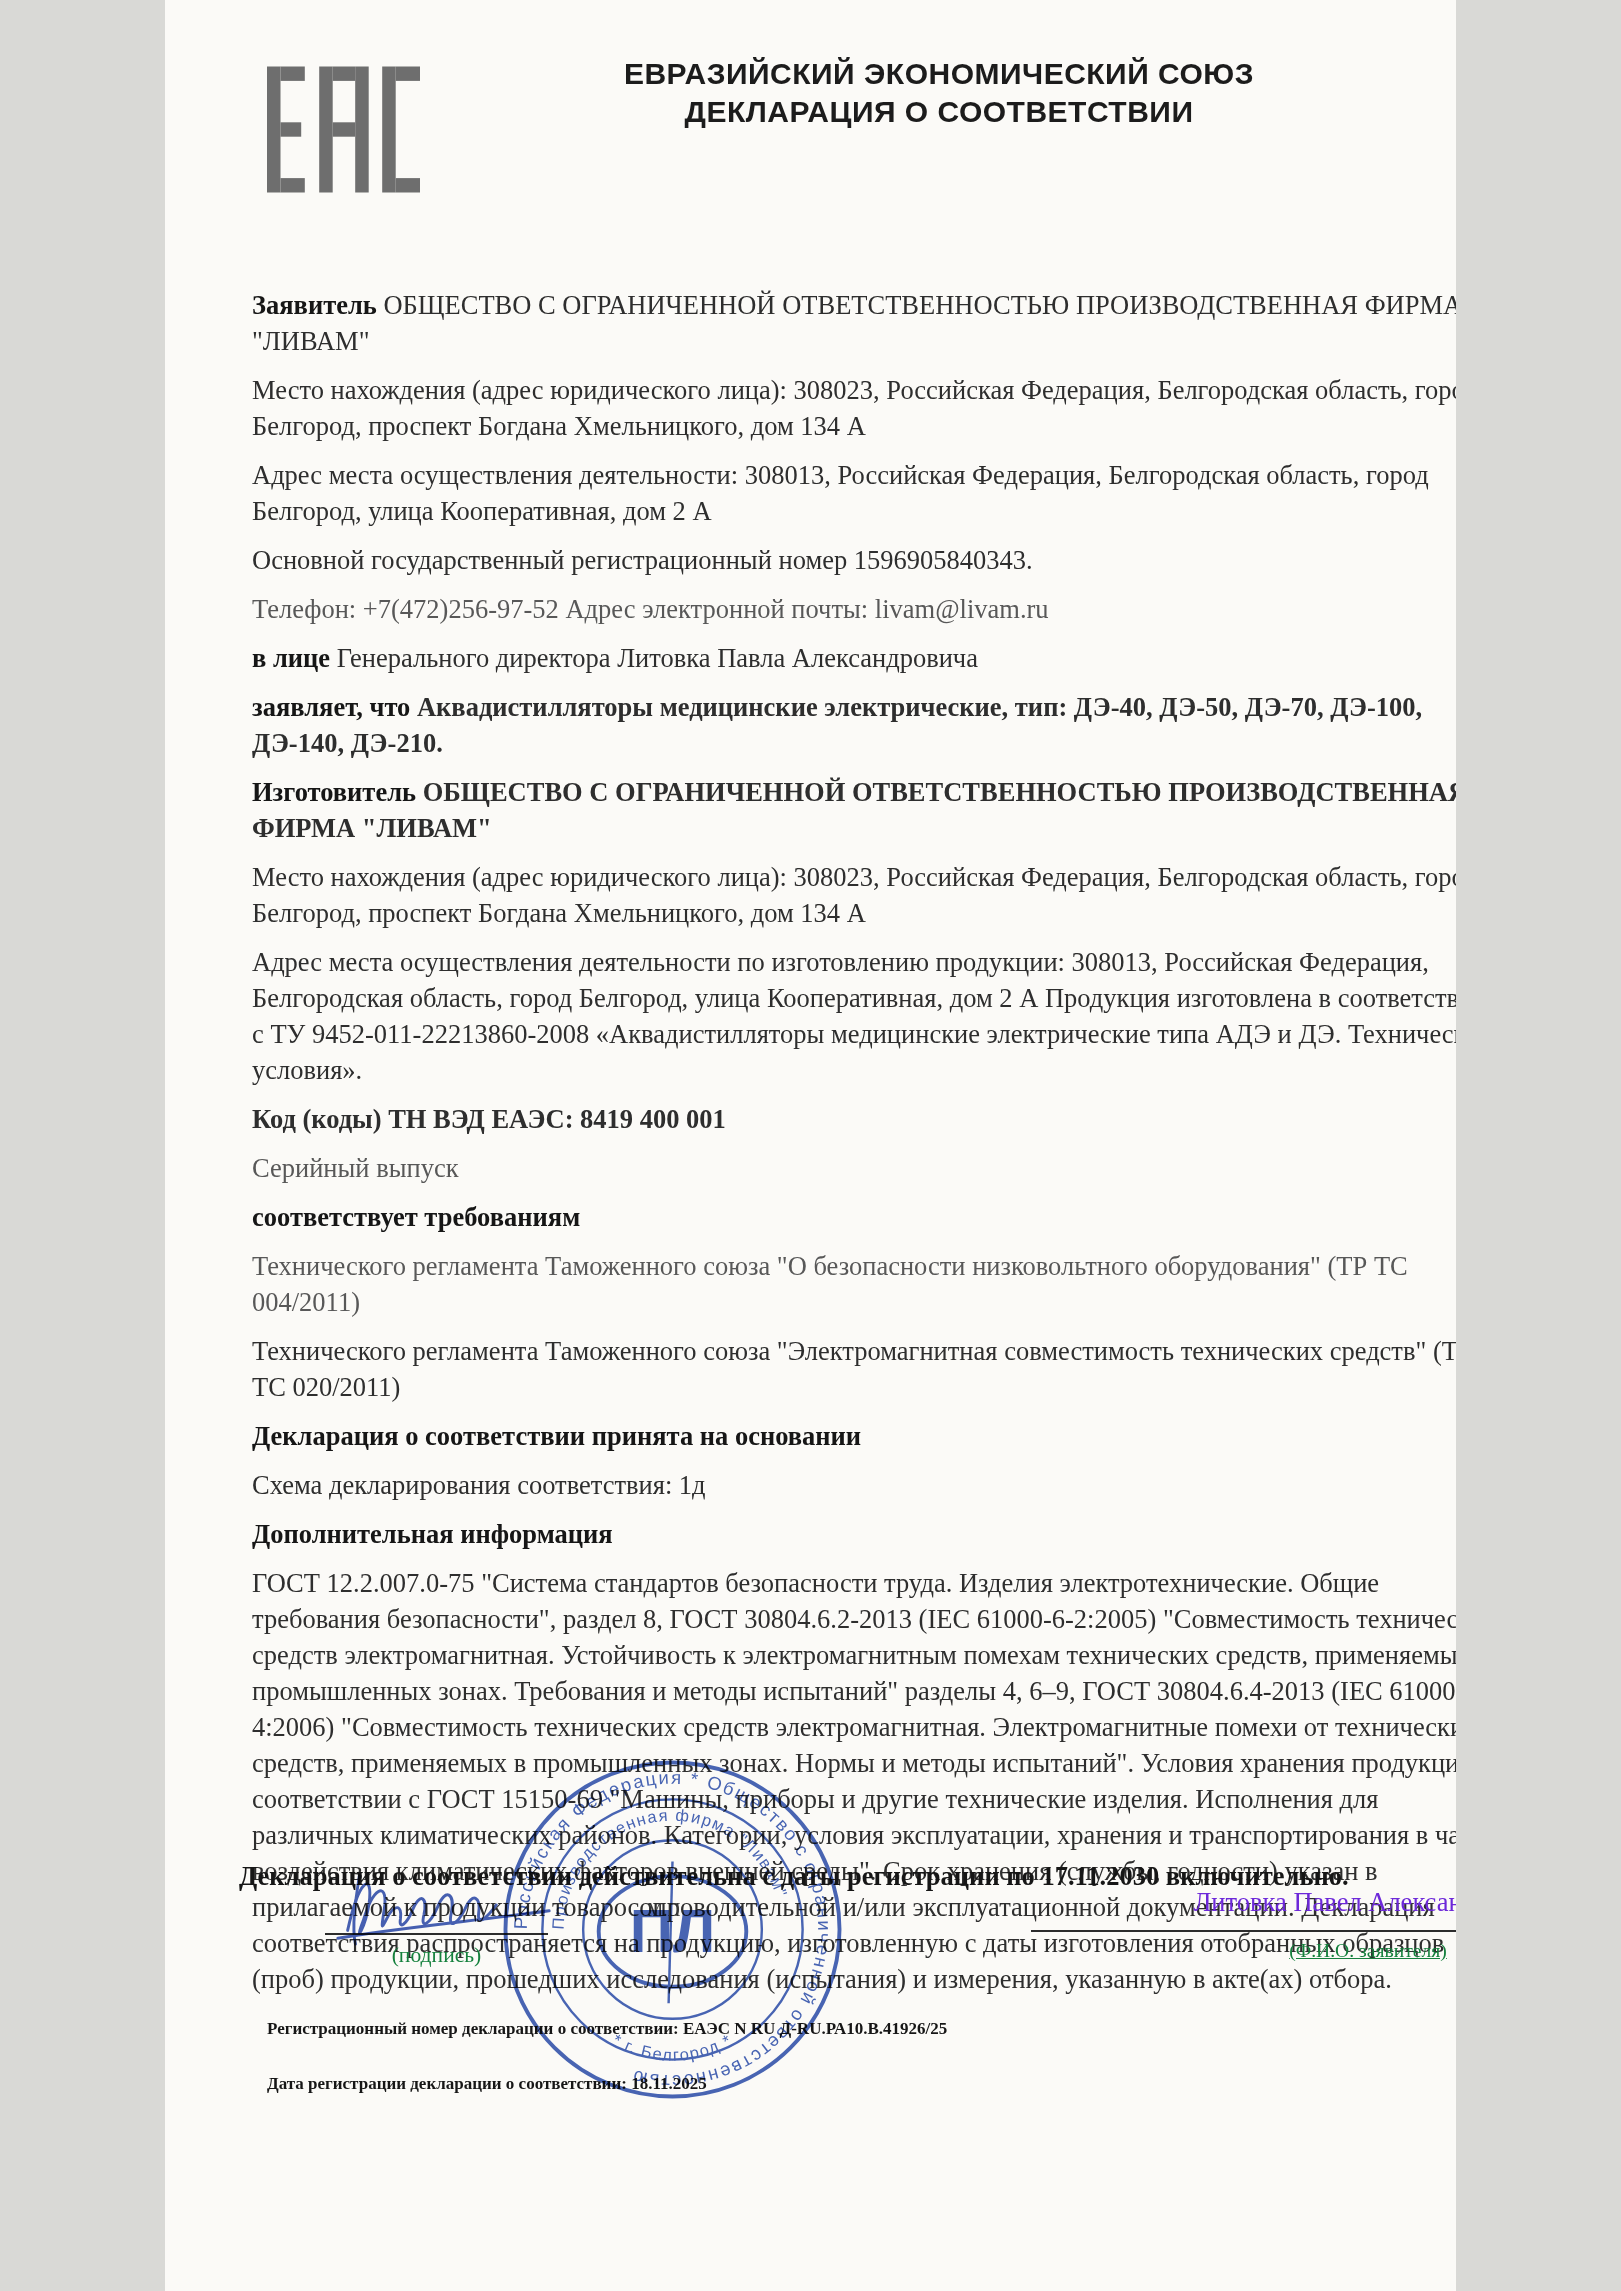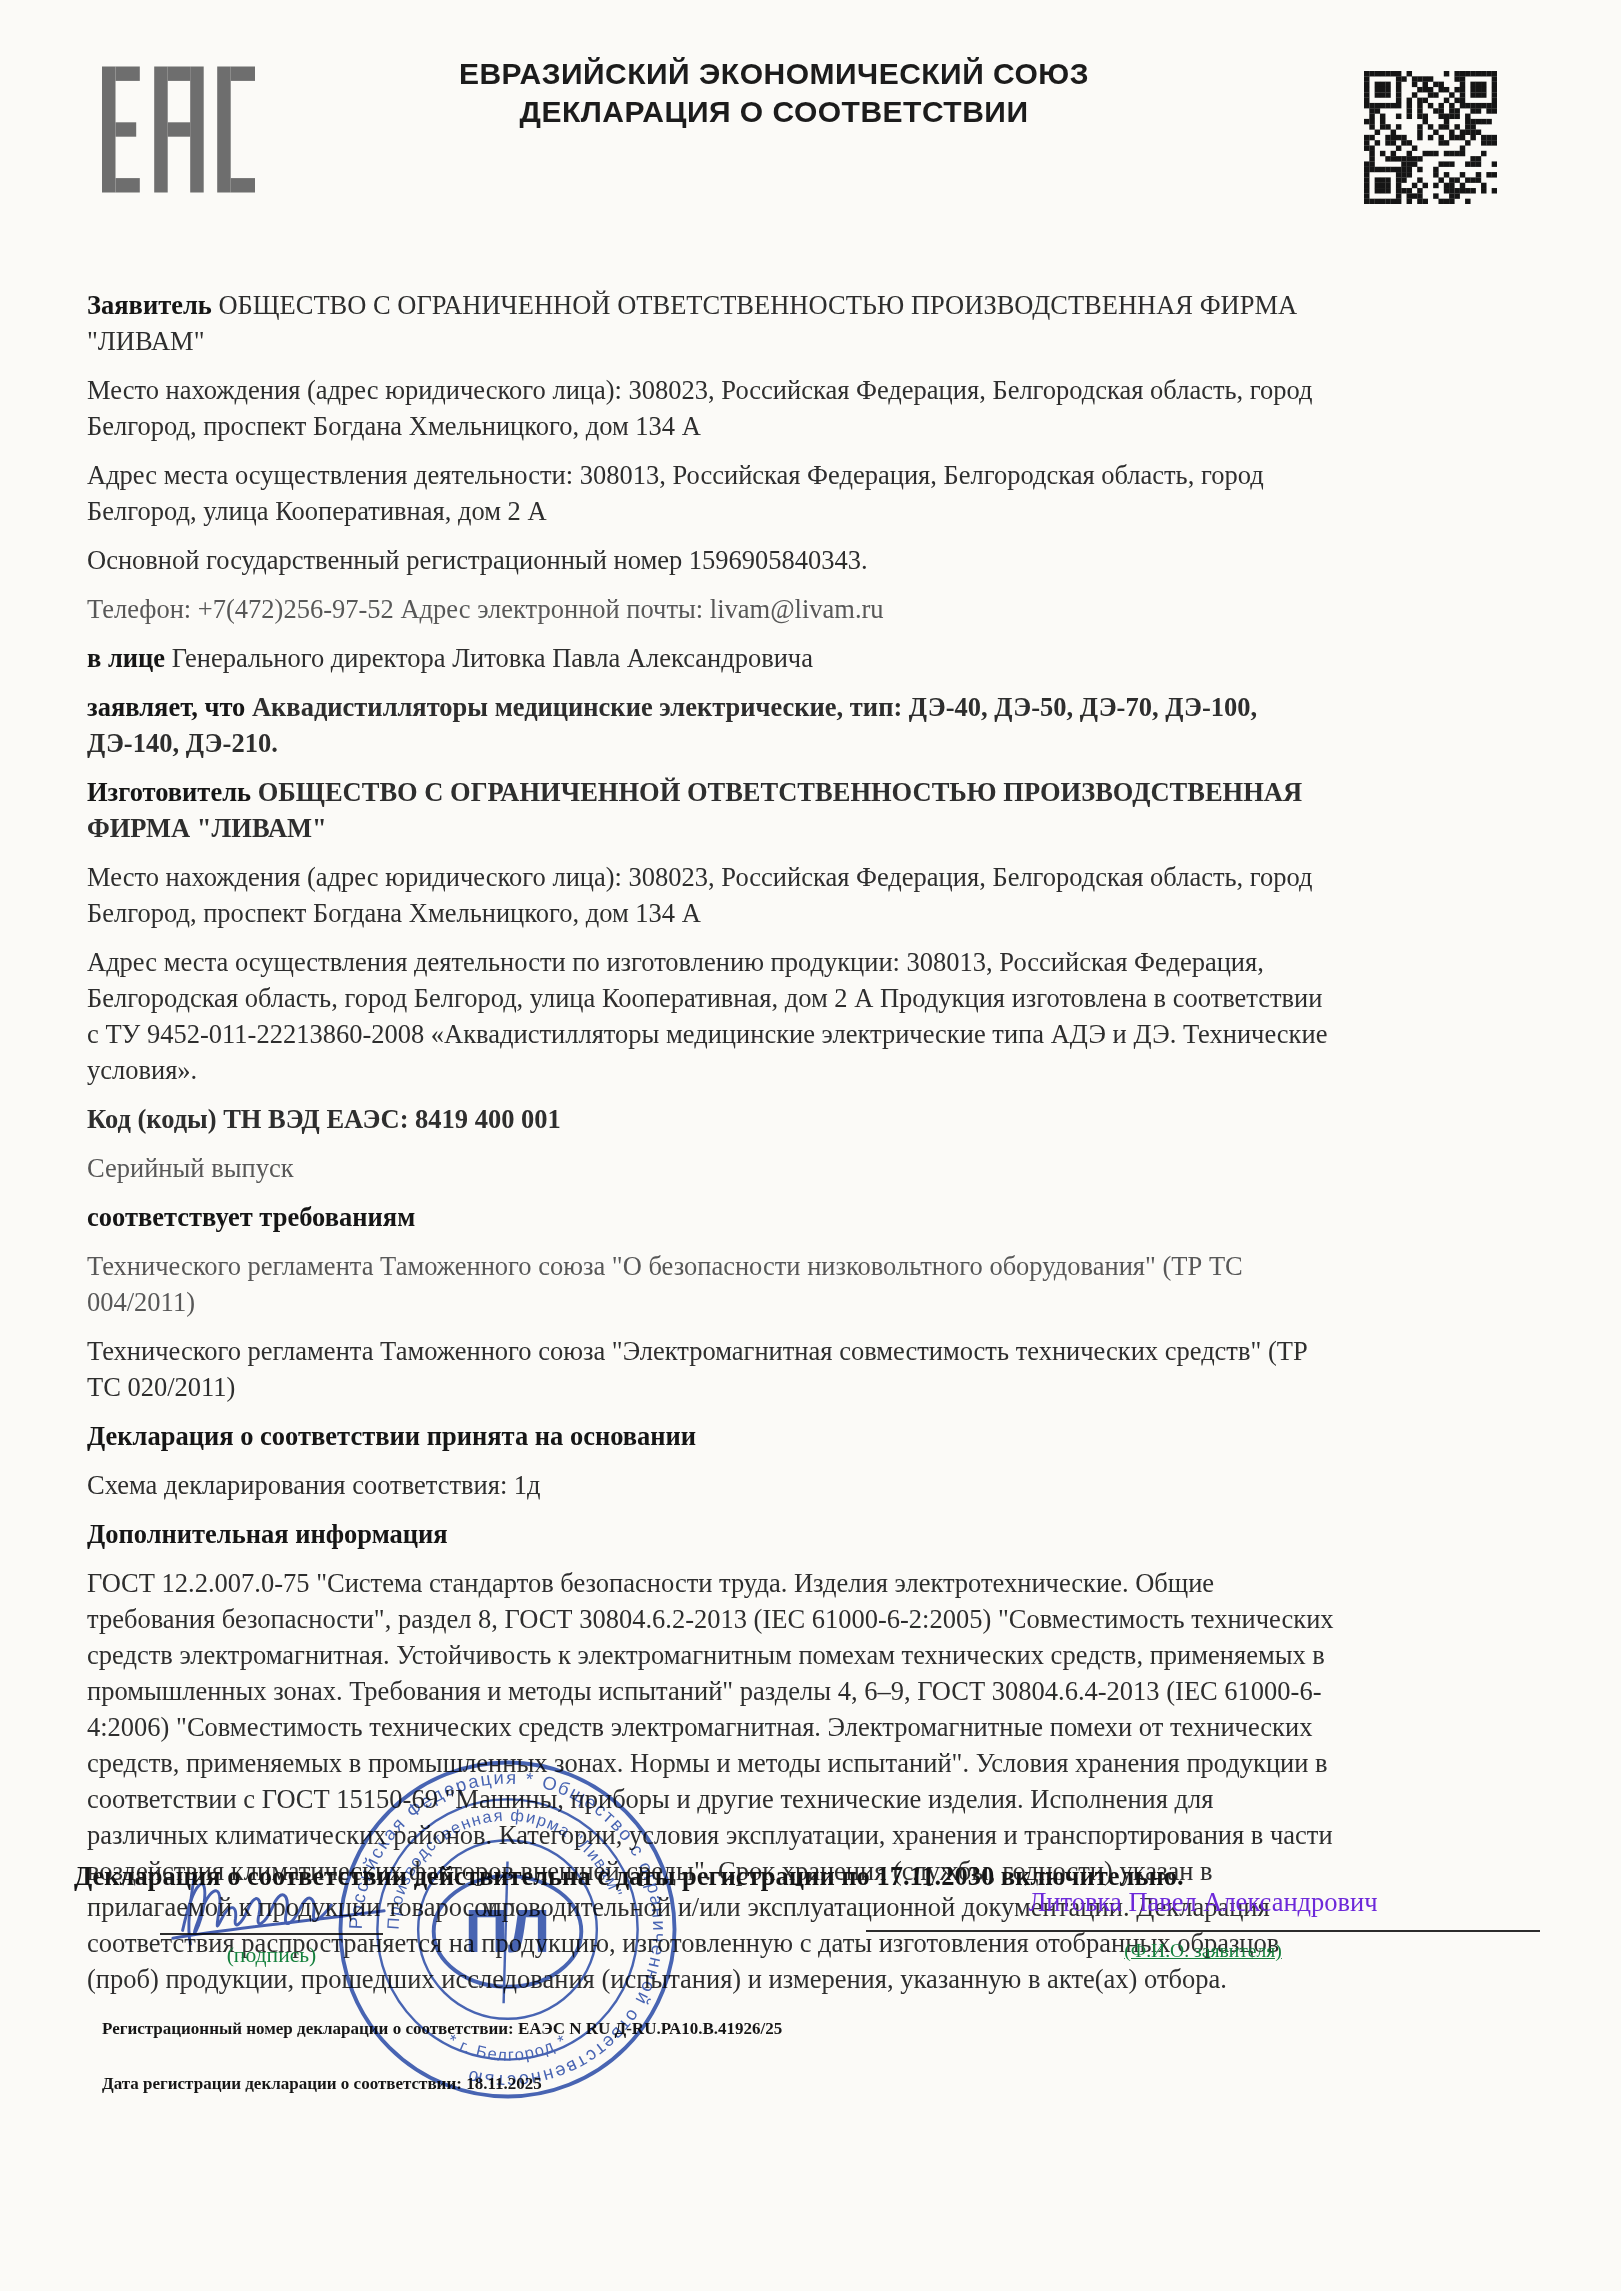--- a/index.html
+++ b/index.html
@@ -1,17 +1,17 @@
 <!DOCTYPE html>
 <html><head>
 <meta charset="utf-8">
 <style>
   html,body{margin:0;padding:0;background:#d9d9d6;}
   .page{
-    position:relative;width:1621px;height:2292px;margin:0 auto;
+    position:relative;width:1291px;height:2292px;margin:0 auto;
     background:#fbfaf7;overflow:hidden;
     font-family:"Liberation Serif",serif;color:#2e2e2e;
   }
   
   .eac{position:absolute;left:102px;top:61px;width:153px;height:137px;}
   .eac rect{fill:#6e6e6e;}
   .title{
     position:absolute;left:284px;top:55px;width:980px;text-align:center;
     font-family:"Liberation Sans",sans-serif;font-weight:bold;
     font-size:30px;line-height:38px;color:#1c1c1c;letter-spacing:0.5px;

